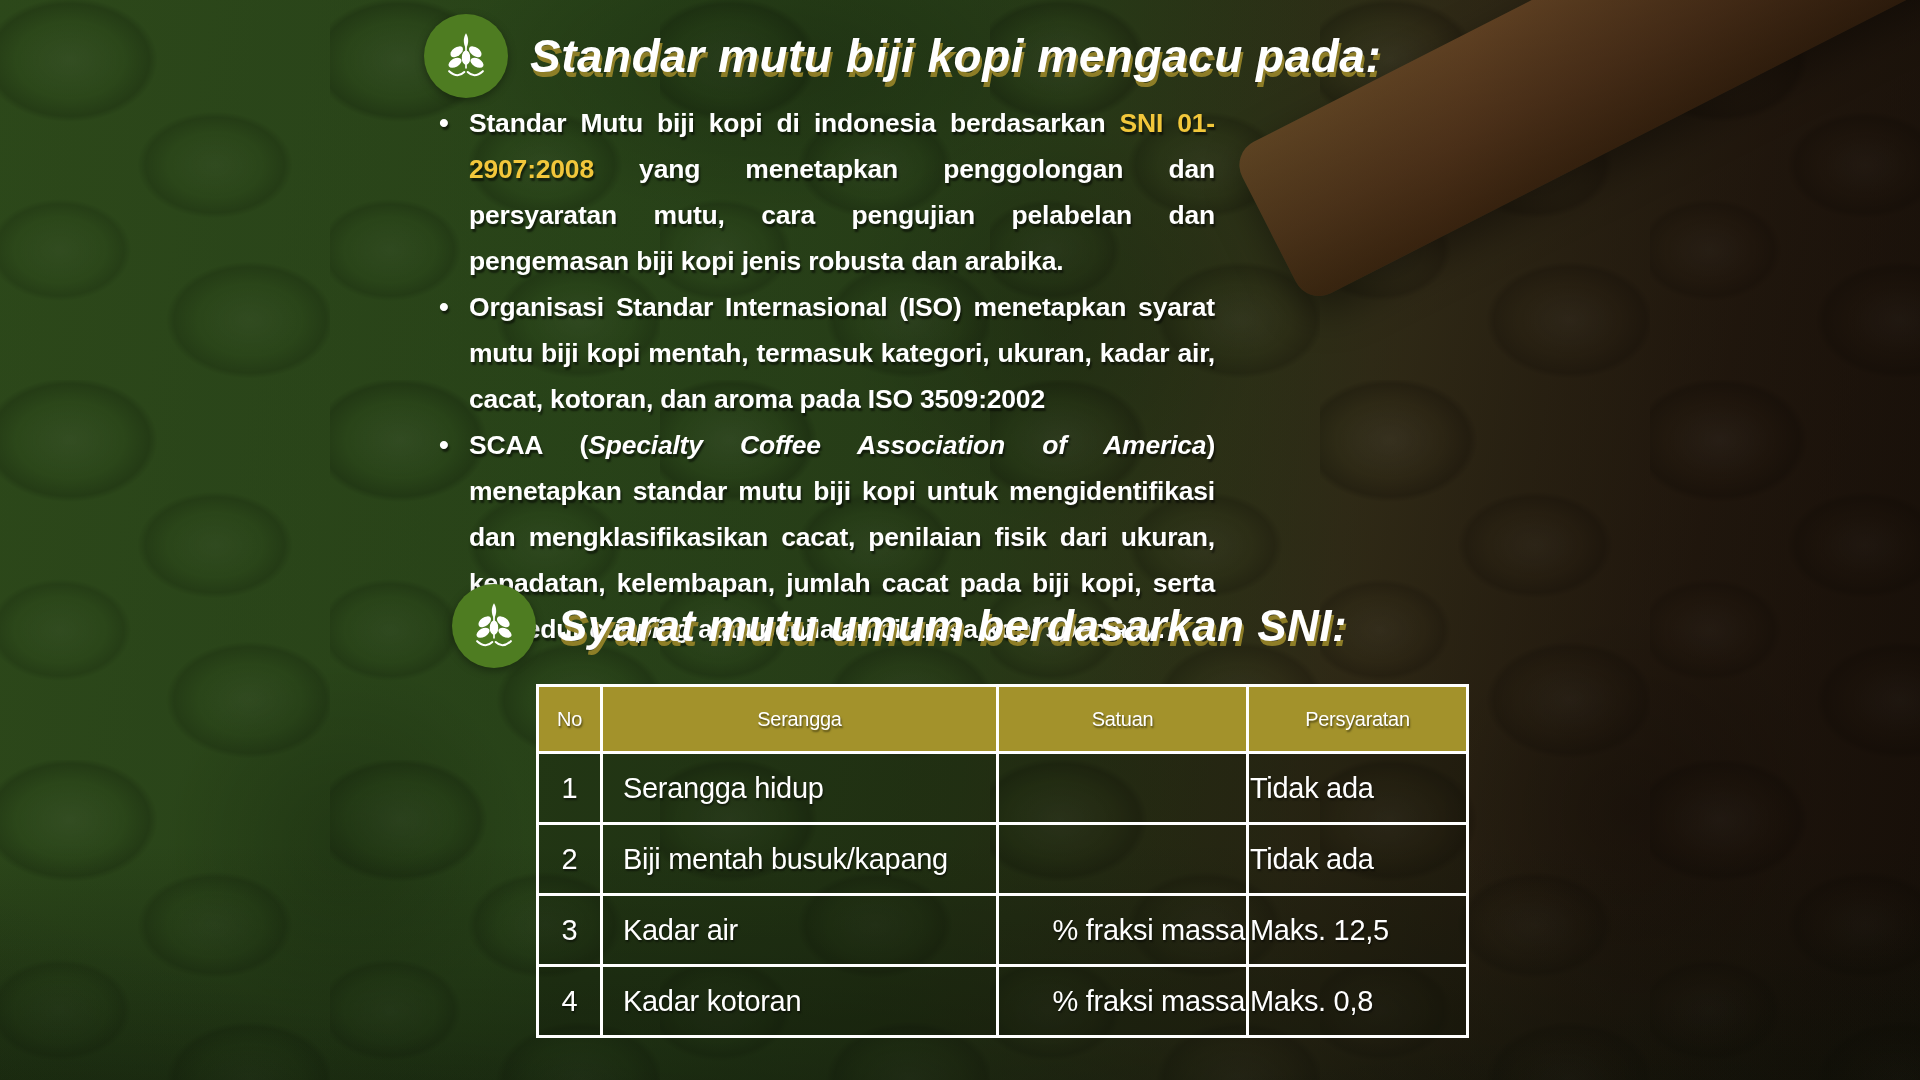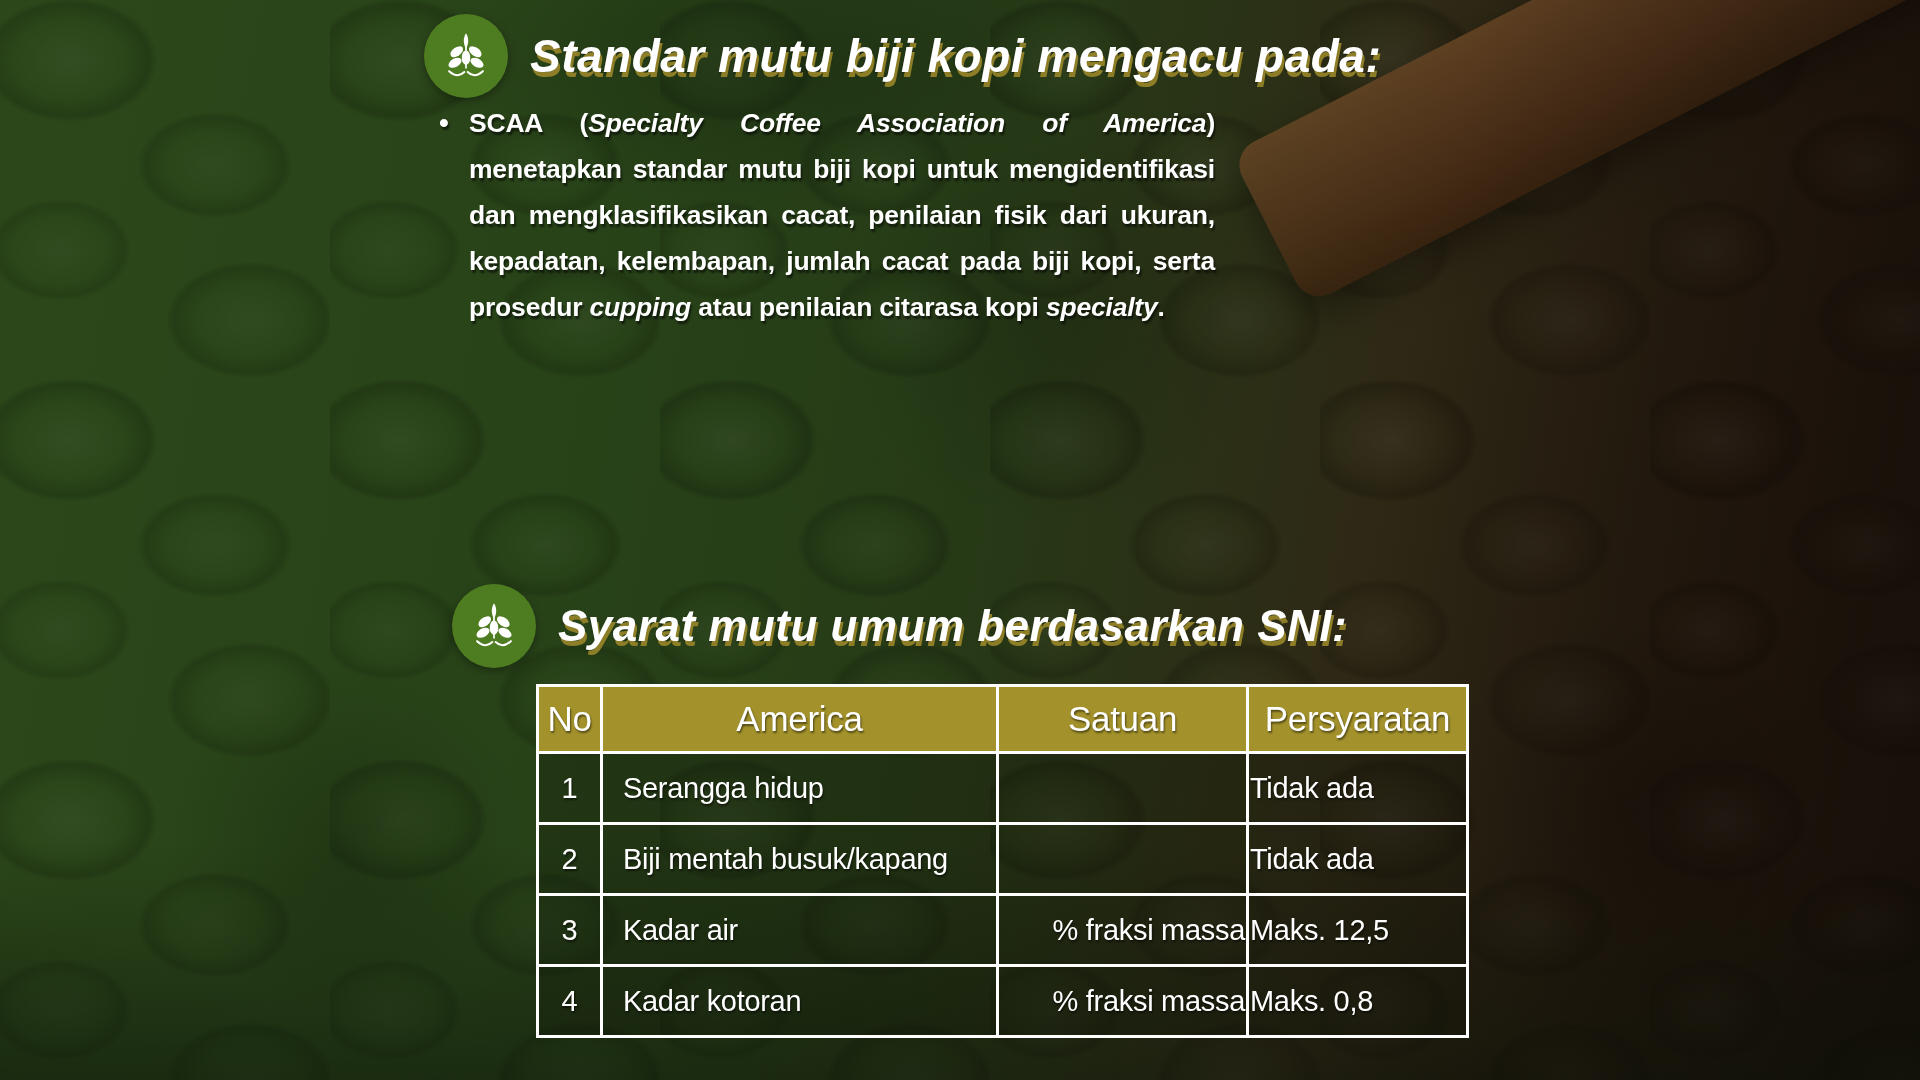--- a/index.html
+++ b/index.html
@@ -52,21 +52,21 @@
     font-size:26.5px;font-weight:bold;line-height:46px;text-align:justify;
     letter-spacing:-0.2px;text-shadow:1.5px 2.5px 2px rgba(0,0,0,0.55);}
   .bullet-list li::before{content:"\2022";position:absolute;left:2px;top:0;font-size:28px;}
   .accent{color:#f2c73b;}
   .it{font-style:italic;}
 
   table.sni-table{position:absolute;left:536px;top:684px;width:930px;
     border-collapse:collapse;table-layout:fixed;
     font-size:29px;letter-spacing:-0.3px;text-shadow:1px 2px 2px rgba(0,0,0,0.5);}
   .sni-table th,.sni-table td{border:3px solid #ffffff;overflow:hidden;}
-  .sni-table th{background:#a3922b;height:62px;font-weight:normal;font-size:35px;text-align:center;}
+  .sni-table th{background:#a3922b;height:62px;font-weight:normal;font-size:20px;text-align:center;}
   .sni-table td{height:66px;background:rgba(14,20,8,0.25);font-weight:normal;}
   .sni-table col.c-no{width:64px;}
   .sni-table col.c-kriteria{width:396px;}
   .sni-table col.c-satuan{width:250px;}
   .sni-table col.c-persyaratan{width:220px;}
   td.cell-no{text-align:center;}
   td.cell-kriteria{text-align:left;padding-left:20px;}
   td.cell-satuan{text-align:right;padding-left:16px;}
   td.cell-persyaratan{text-align:left;}
 </style>
@@ -99,20 +99,22 @@
           <g fill="none" stroke="#ffffff" stroke-width="2.4" stroke-linecap="round">
             <path d="M12 50 Q22 59 30 51"></path>
             <path d="M52 50 Q42 59 34 51"></path>
           </g>
         </svg>
       </span>
       <span class="heading-title">Standar mutu biji kopi mengacu pada:</span>
     </div>
 
     <ul class="bullet-list">
+      <li><span>Standar Mutu biji kopi di indonesia berdasarkan </span><span class="accent">SNI 01-2907:2008</span><span> yang menetapkan penggolongan dan persyaratan mutu, cara pengujian pelabelan dan pengemasan biji kopi jenis robusta dan arabika.</span></li>
+      <li><span>Organisasi Standar Internasional (ISO) menetapkan syarat mutu biji kopi mentah, termasuk kategori, ukuran, kadar air, cacat, kotoran, dan aroma pada ISO 3509:2002</span></li>
       <li><span>SCAA (</span><span class="it">Specialty Coffee Association of America</span><span>) menetapkan standar mutu biji kopi untuk mengidentifikasi dan mengklasifikasikan cacat, penilaian fisik dari ukuran, kepadatan, kelembapan, jumlah cacat pada biji kopi, serta prosedur </span><span class="it">cupping</span><span> atau penilaian citarasa kopi </span><span class="it">specialty</span><span>.</span></li>
     </ul>
 
     <div class="heading heading-2">
       <span class="icon-circle">
         <svg viewBox="0 0 64 64" aria-hidden="true">
           <g fill="#ffffff">
             <path d="M32 5 C35.5 10.5 35.5 17.5 32 23 C28.5 17.5 28.5 10.5 32 5 Z"></path>
             <ellipse cx="21" cy="27" rx="8.5" ry="5" transform="rotate(-36 21 27)"></ellipse>
             <ellipse cx="43" cy="27" rx="8.5" ry="5" transform="rotate(36 43 27)"></ellipse>
@@ -133,21 +135,21 @@
     <table class="sni-table">
       <colgroup>
         <col class="c-no">
           <col class="c-kriteria">
           <col class="c-satuan">
           <col class="c-persyaratan">
       </colgroup>
       <thead>
         <tr>
           <th>No</th>
-          <th>America</th>
+          <th>Serangga</th>
           <th>Satuan</th>
           <th>Persyaratan</th>
         </tr>
       </thead>
       <tbody>
         <tr>
           <td class="cell-no">1</td>
           <td class="cell-kriteria">Serangga hidup</td>
           <td class="cell-satuan"></td>
           <td class="cell-persyaratan">Tidak ada</td>

